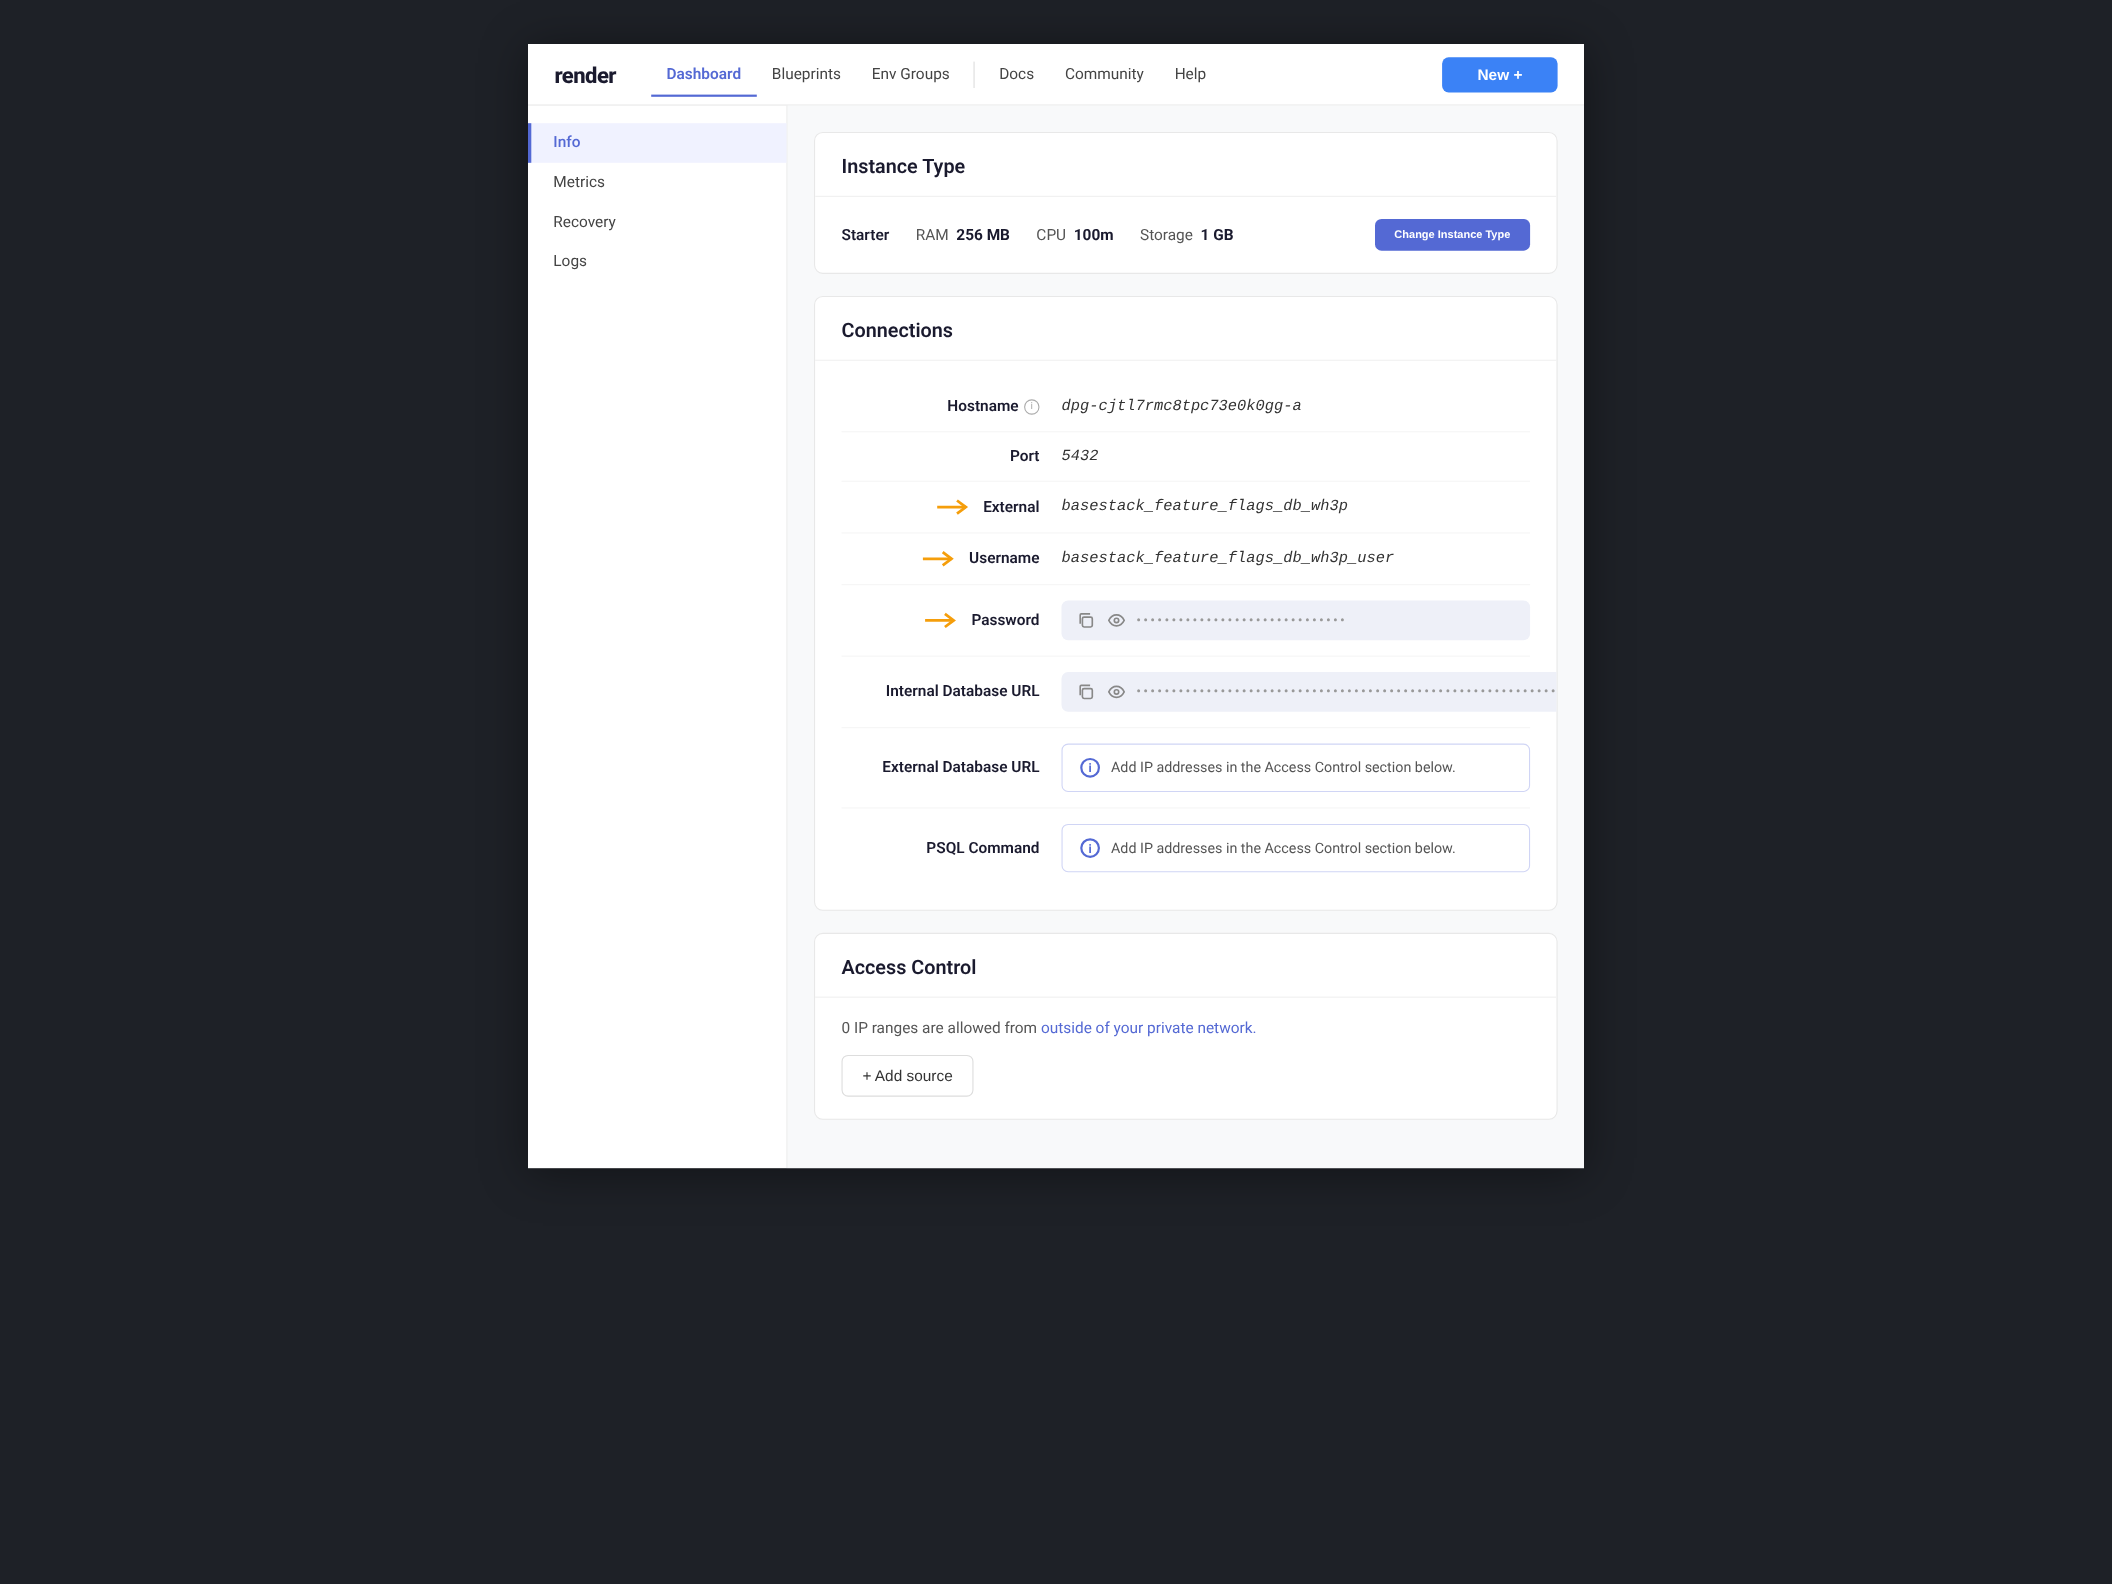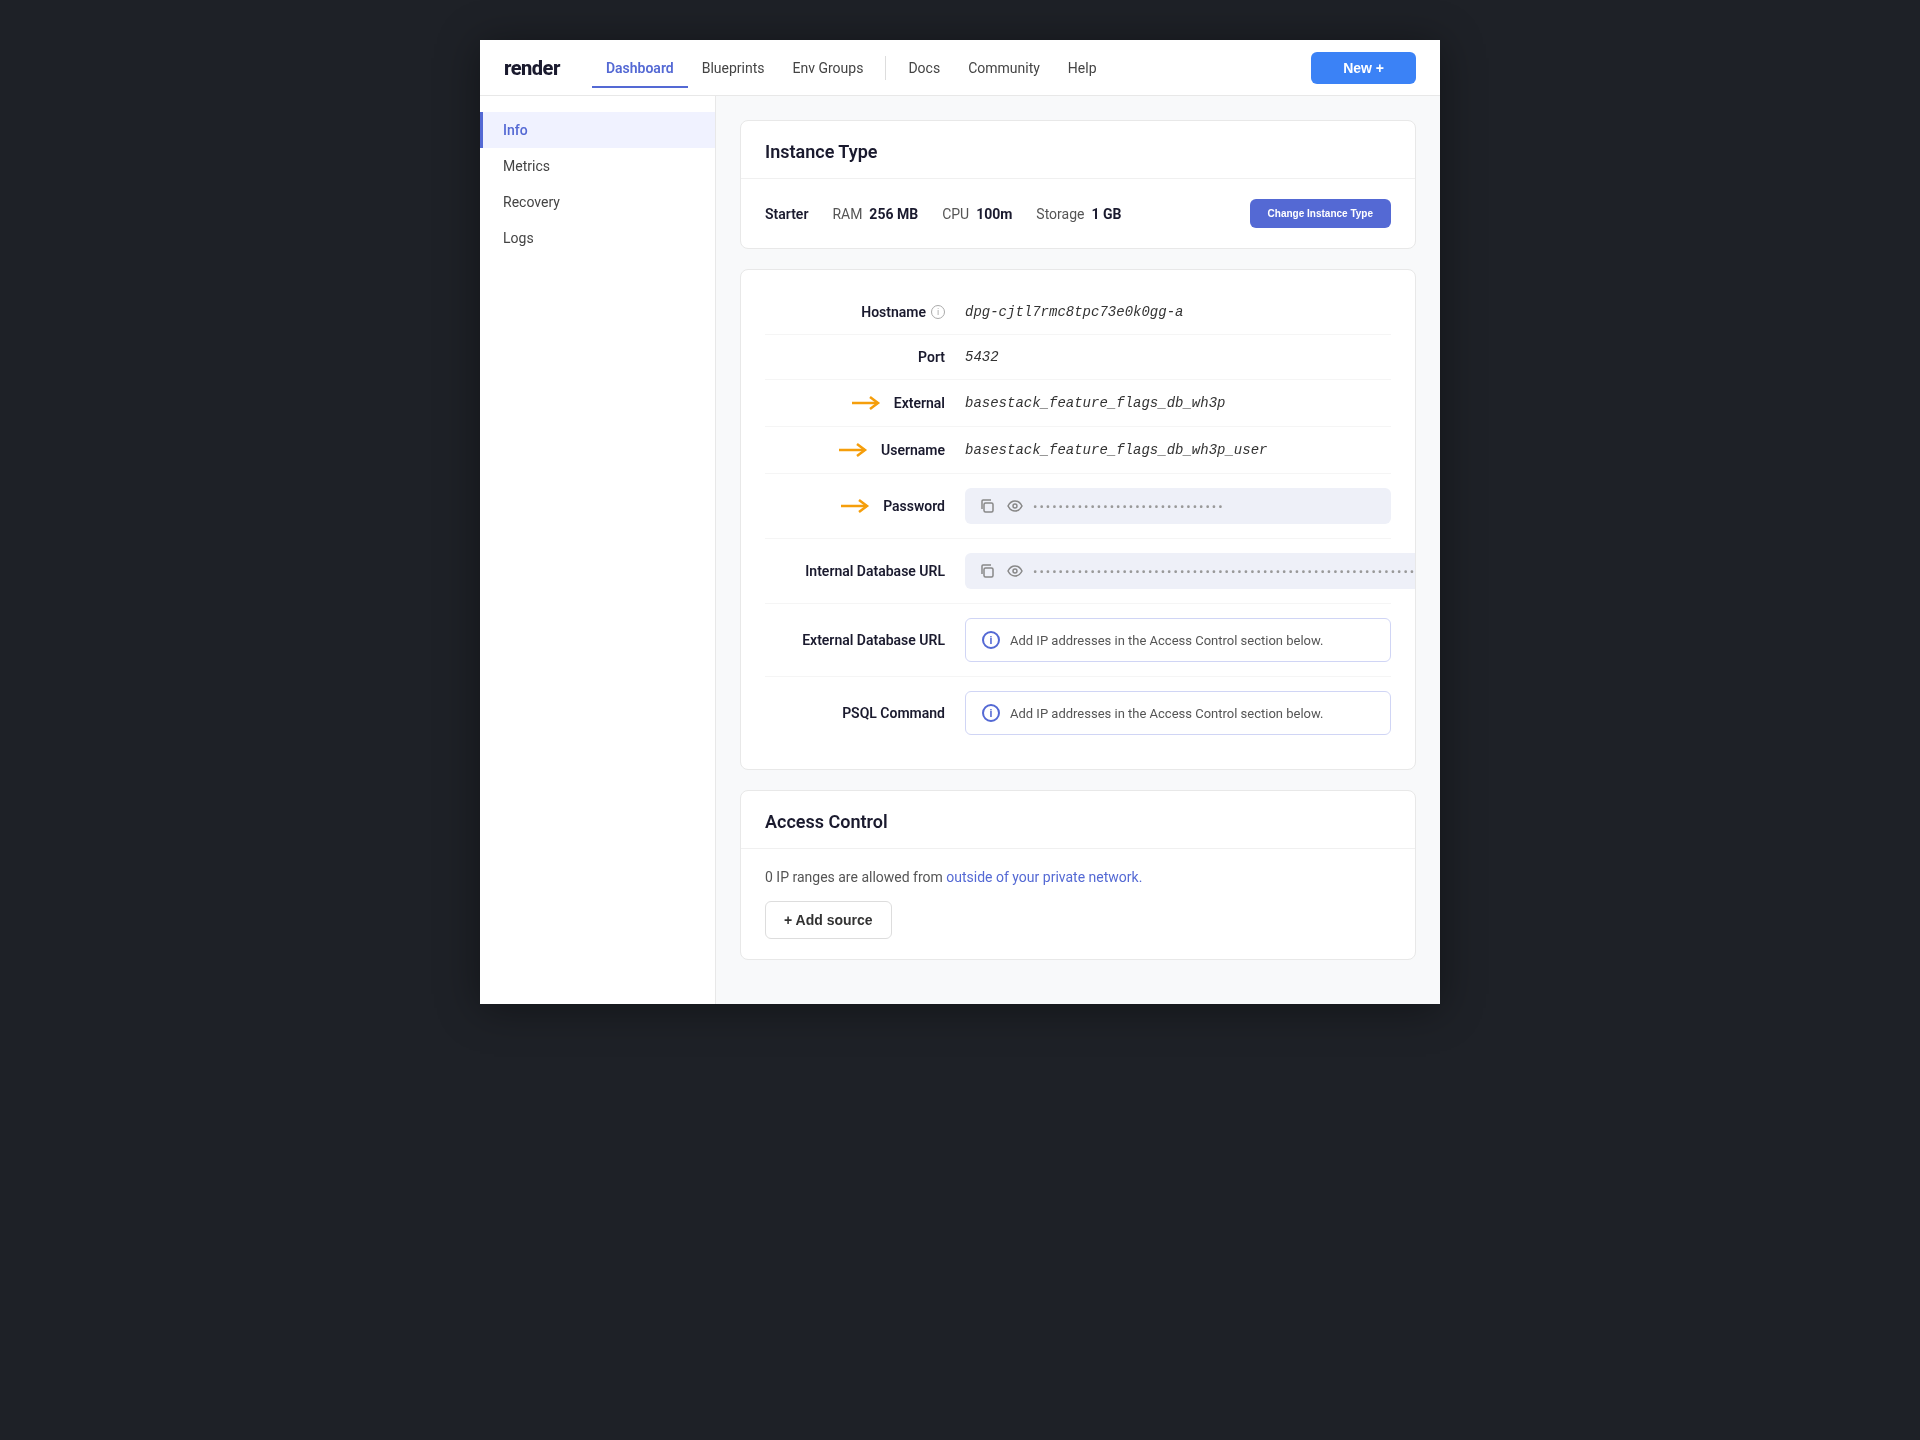--- a/index.html
+++ b/index.html
@@ -299,21 +299,21 @@
       display: flex;
       align-items: center;
       gap: 8px;
       border: 1.5px solid #ddd;
       border-radius: 6px;
       padding: 10px 18px;
       background: #fff;
       font-size: 14px;
       color: #333;
       cursor: pointer;
-      font-weight: 700;
+      font-weight: 400;
     }
   </style>
 </head>
 <body>
 
 <div class="app-container">
 
   <nav class="top-nav">
     <div class="logo">render</div>
     <div class="nav-links">
@@ -367,20 +367,21 @@
                 <span>Storage</span>
                 &nbsp;<strong>1 GB</strong>
               </span>
             </div>
             <button class="change-btn">Change Instance Type</button>
           </div>
         </div>
       </div>
 
       <div class="section-card">
+        <div class="section-header">Connections</div>
         <div class="section-body">
 
           <div class="connection-row">
             <div class="conn-label-area">
               <span class="conn-label">Hostname</span>
               <span class="conn-info-icon">i</span>
             </div>
             <span class="conn-value">dpg-cjtl7rmc8tpc73e0k0gg-a</span>
           </div>
 

